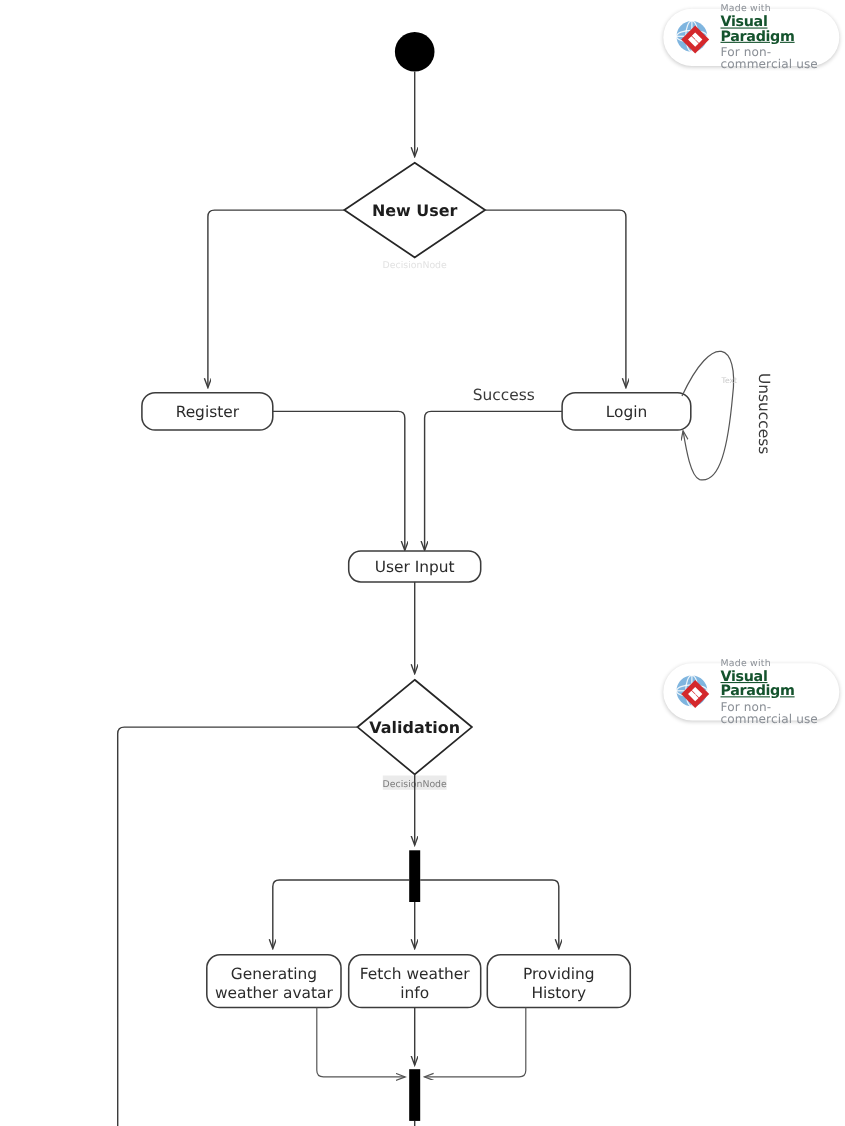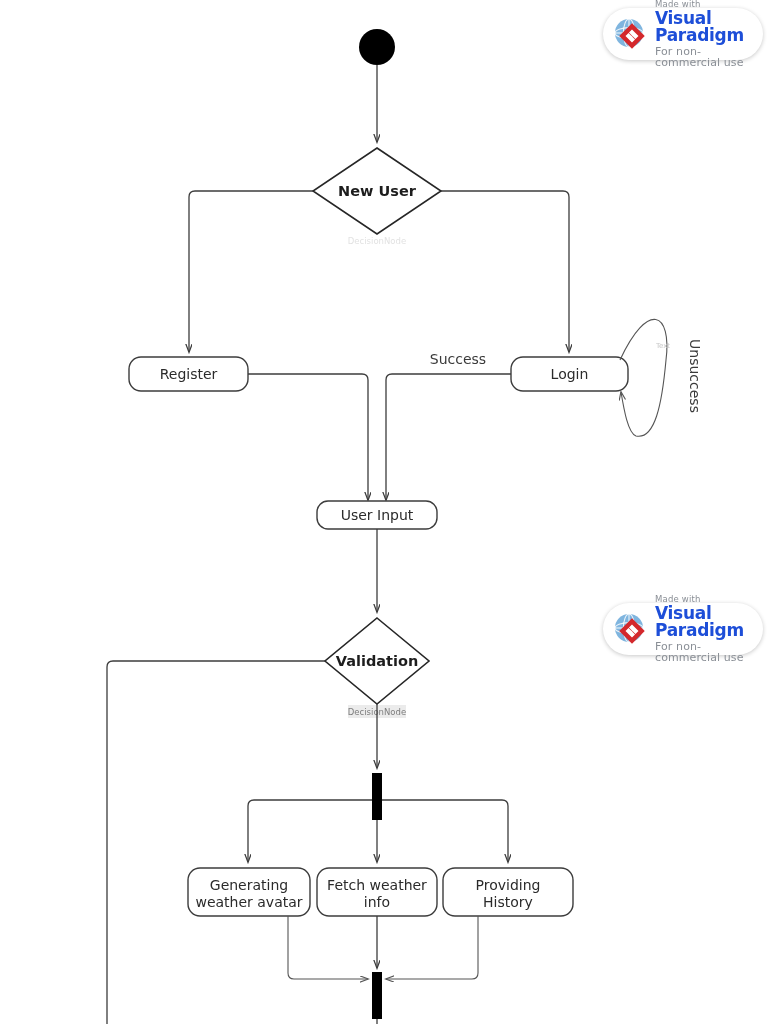--- a/index.html
+++ b/index.html
@@ -101,25 +101,26 @@
   }
   .wm-made {
     font-family: "DejaVu Sans", sans-serif;
     font-size: 8.5px;
     color: #8a8f96;
     letter-spacing: 0.2px;
     margin-bottom: 1px;
   }
   .wm-title {
     font-family: "DejaVu Sans", sans-serif;
-    font-size: 17px;
+    font-size: 13px;
     font-weight: bold;
-    color: #1d4ed8;
+    color: #14532d;
     letter-spacing: -0.3px;
     margin-bottom: 2px;
+    text-decoration: underline;
   }
   .wm-sub {
     font-family: "DejaVu Sans", sans-serif;
     font-size: 11px;
     color: #8a8f96;
     letter-spacing: 0.1px;
   }
 </style>
 </head>
 <body>

